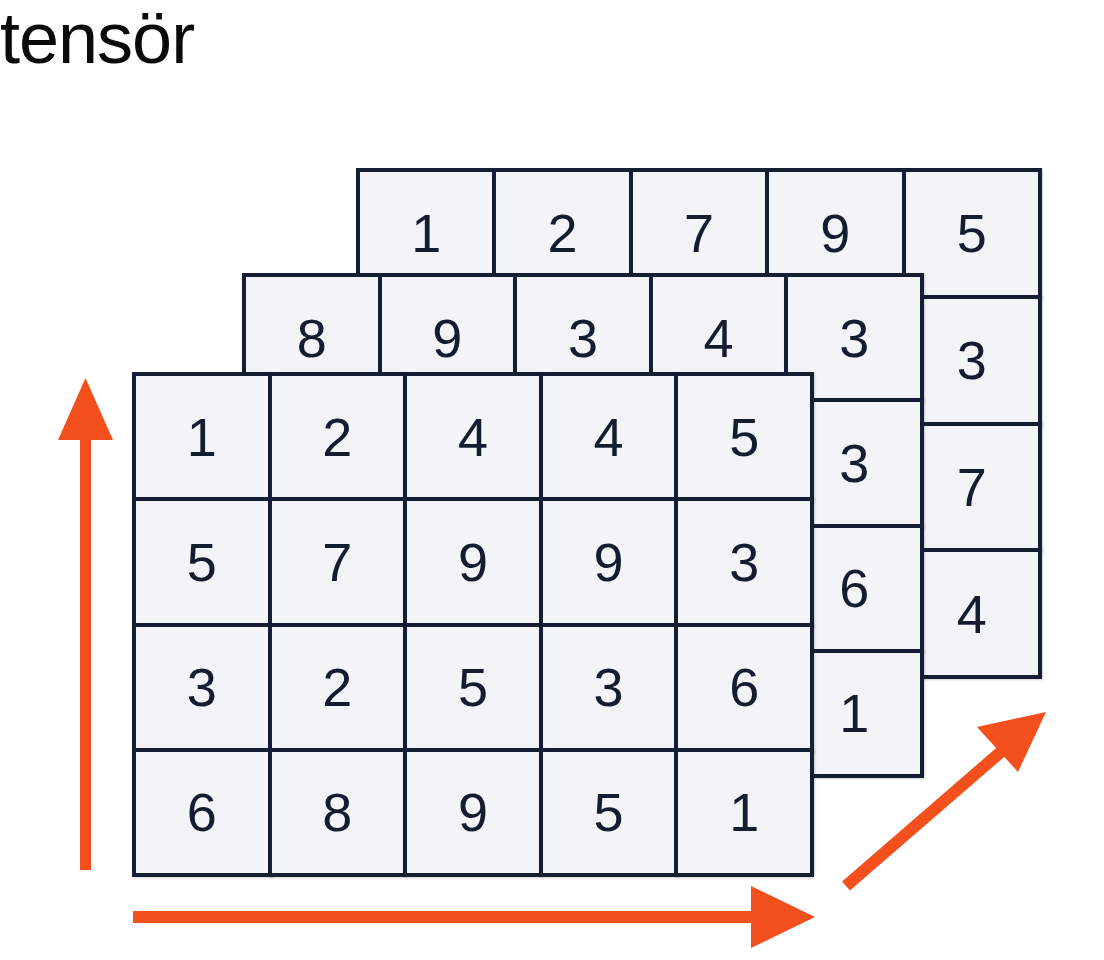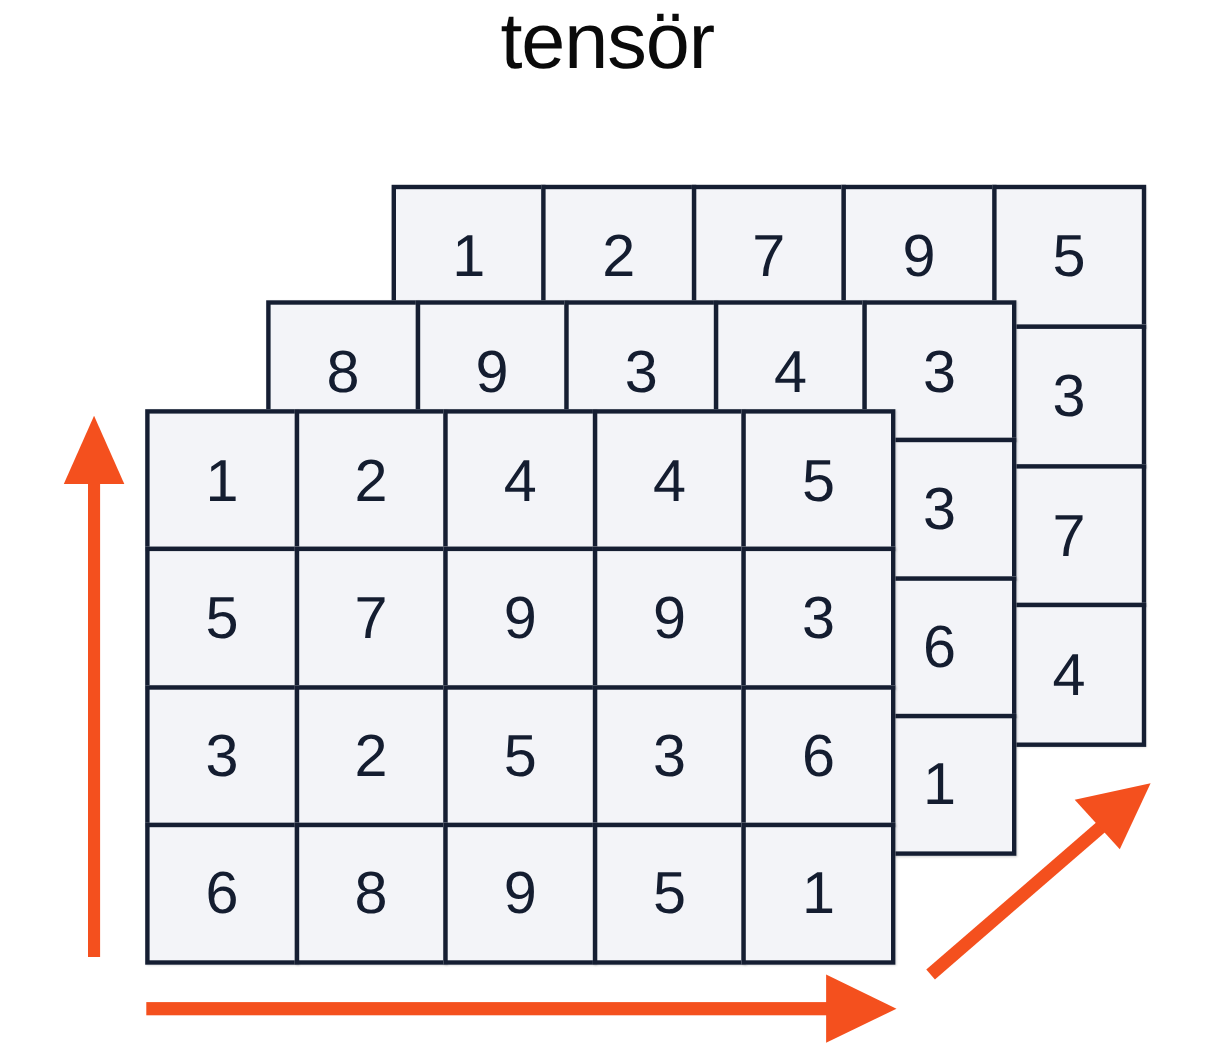--- a/index.html
+++ b/index.html
@@ -19,21 +19,21 @@
     height: 960px;
     background: #ffffff;
   }
 
   
   #title {
     position: absolute;
     left: 0;
     top: 2px;
     width: 1104px;
-    text-align: center;
+    text-align: left;
     font-size: 72px;
     font-weight: 400;
     letter-spacing: -1px;
     color: #0a0a0a;
     font-family: "Liberation Sans", "DejaVu Sans", sans-serif;
     line-height: 1.0;
   }
 
   
   .layer {

